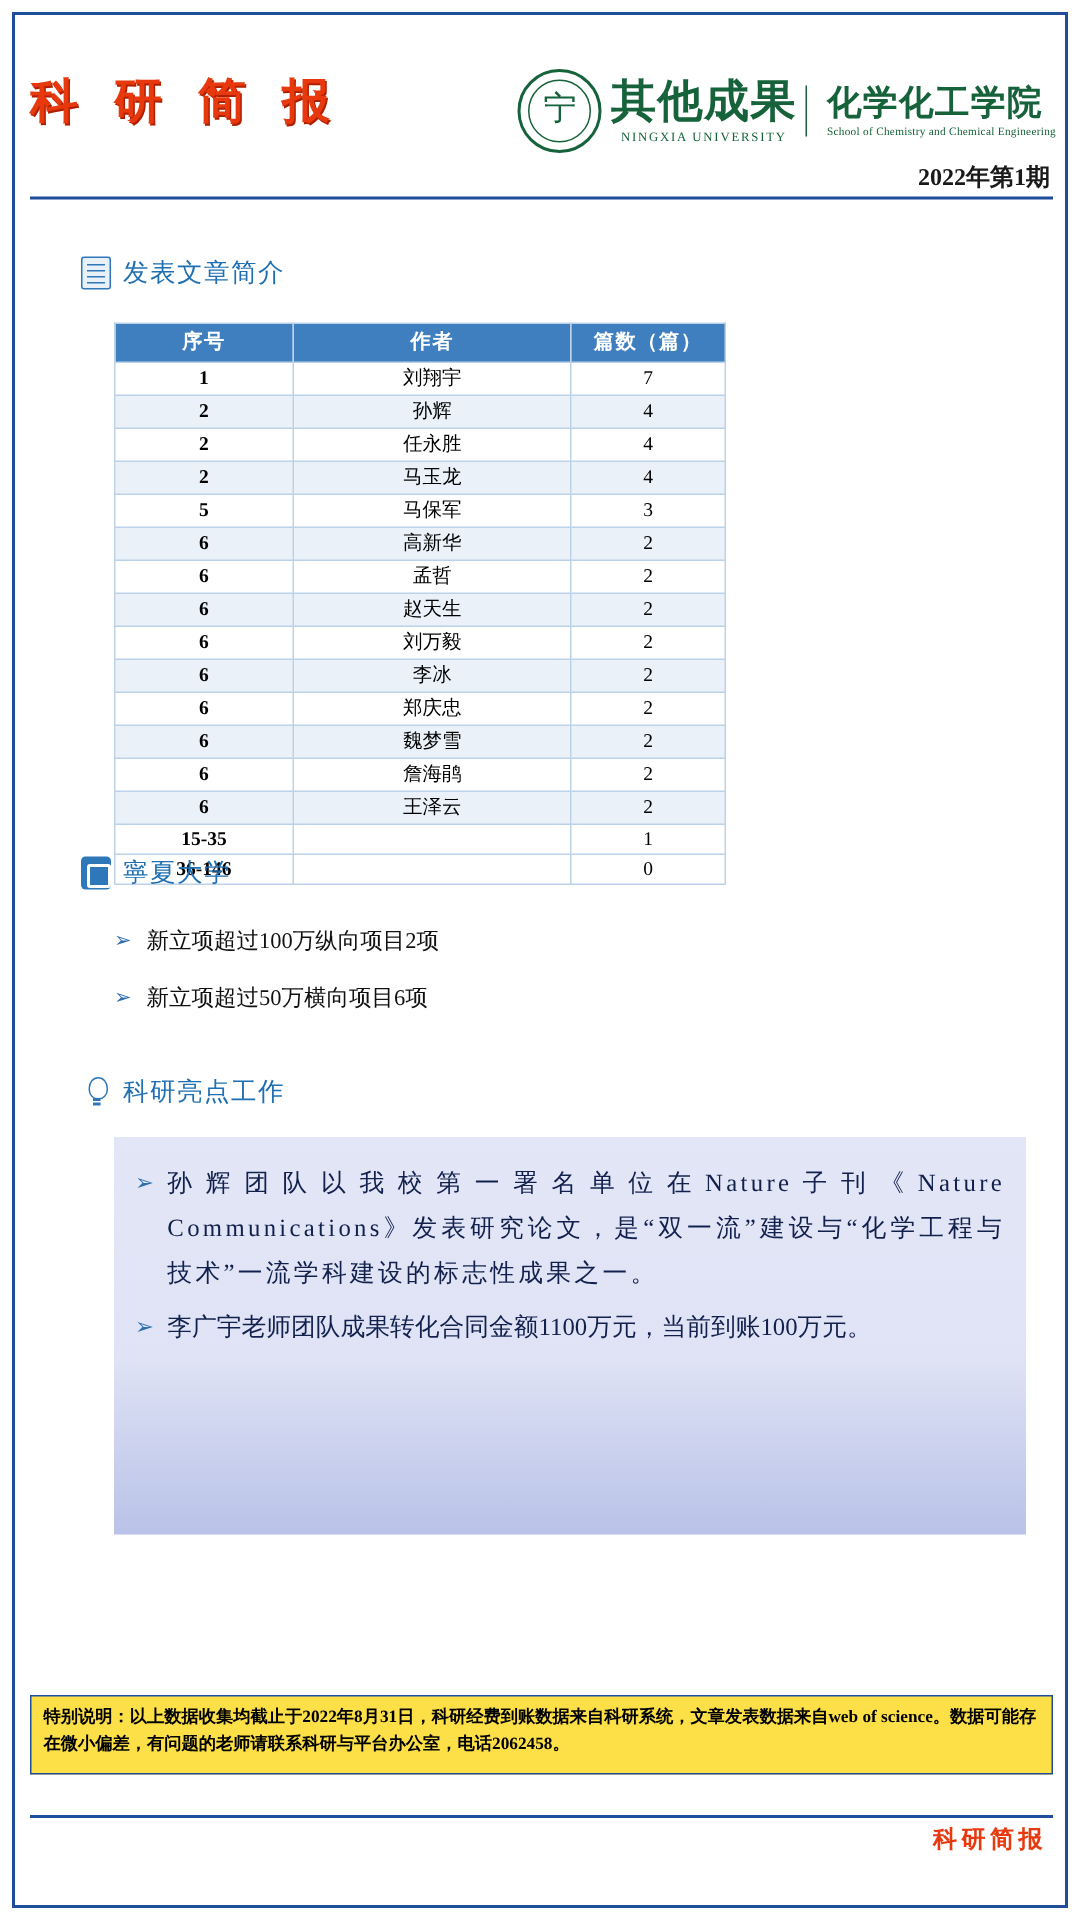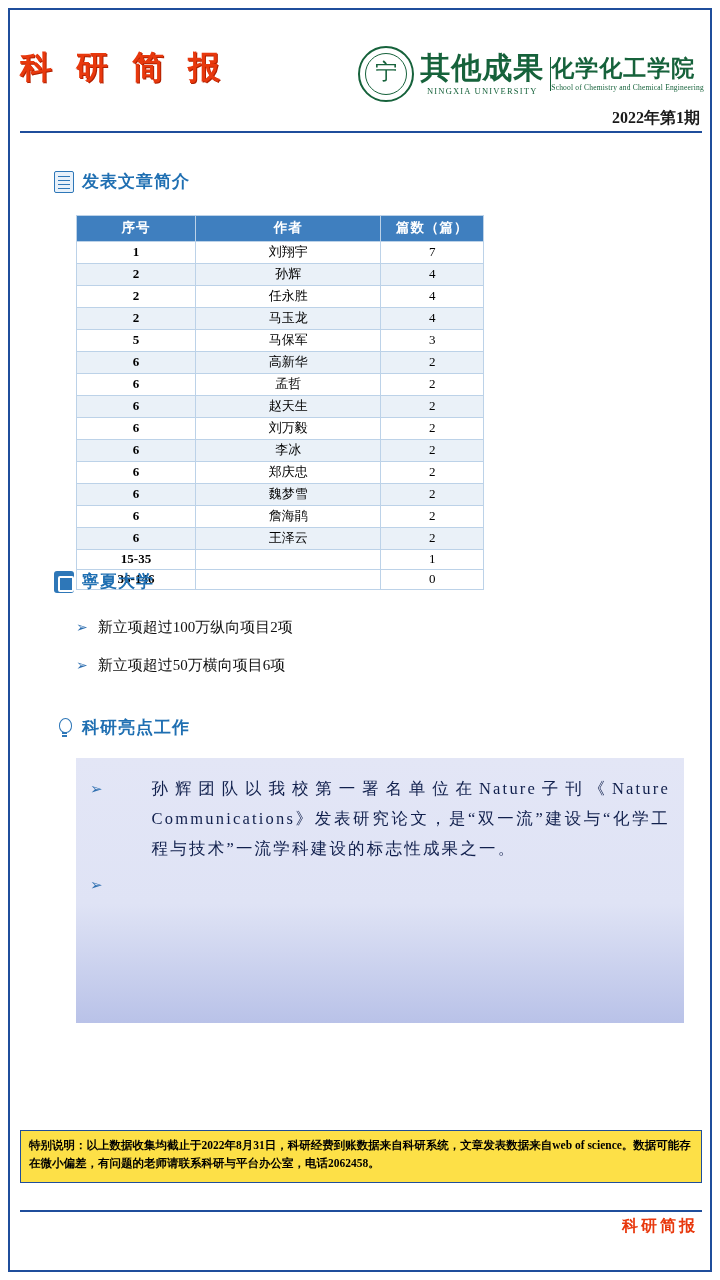--- a/index.html
+++ b/index.html
@@ -77,21 +77,21 @@
   }
   .uni-en {
     font-size:8.5px;
     color:#16623b;
     letter-spacing:1.2px;
     margin-top:4px;
     text-align:center;
   }
   .school-block {
     border-left:1px solid #16623b;
-    padding-left:0;
+    padding-left:13px;
     line-height:1;
   }
   .school-cn {
     font-size:23px;
     font-weight:bold;
     color:#16623b;
     letter-spacing:1px;
   }
   .school-en {
     font-size:7.5px;
@@ -117,21 +117,21 @@
   
   .sec {
     position:absolute;
     display:flex;
     align-items:center;
     gap:8px;
   }
   .sec-title {
     font-size:17px;
     color:#1f6fb2;
-    font-weight:bold;
+    font-weight:normal;
     letter-spacing:1px;
   }
   .ico {
     width:20px; height:22px;
     position:relative;
     flex:0 0 auto;
   }
   
   .ico-doc {
     background:#e8f1fa;
@@ -293,21 +293,21 @@
   .hl-item .arrow { font-size:15px; line-height:30px; }
   .hl-text {
     font-size:16.5px;
     line-height:30px;
     color:#11204d;
     text-align:justify;
     font-family:"Liberation Serif", serif;
   }
   .hl-1 { margin-top:16px; }
   .hl-2 { margin-top:6px; }
-  .ls-wide { letter-spacing:2.2px;margin-left:40px; }
+  .ls-wide { letter-spacing:2.2px; }
 
   
   .note {
     position:absolute;
     left:10px; top:1120px;
     width:682px; height:53px;
     border:1.5px solid #1f4e9c;
     background:#fde047;
     padding:5px 8px;
   }
@@ -481,20 +481,21 @@
     <span class="sec-title">科研亮点工作</span>
   </div>
 
   <div class="hl-box">
     <div class="hl-item hl-1">
       <span class="arrow">➢</span>
       <span class="hl-text ls-wide">孙辉团队以我校第一署名单位在Nature子刊《Nature Communications》发表研究论文，是“双一流”建设与“化学工程与技术”一流学科建设的标志性成果之一。</span>
     </div>
     <div class="hl-item hl-2">
       <span class="arrow">➢</span>
+      <span class="hl-text">李广宇老师团队成果转化合同金额1100万元，当前到账100万元。</span>
     </div>
   </div>
 
   <div class="note">
     <div class="note-text">特别说明：以上数据收集均截止于2022年8月31日，科研经费到账数据来自科研系统，文章发表数据来自web of science。数据可能存在微小偏差，有问题的老师请联系科研与平台办公室，电话2062458。</div>
   </div>
 
   <div class="footer-rule"></div>
   <div class="footer-brand">科研简报</div>
 

